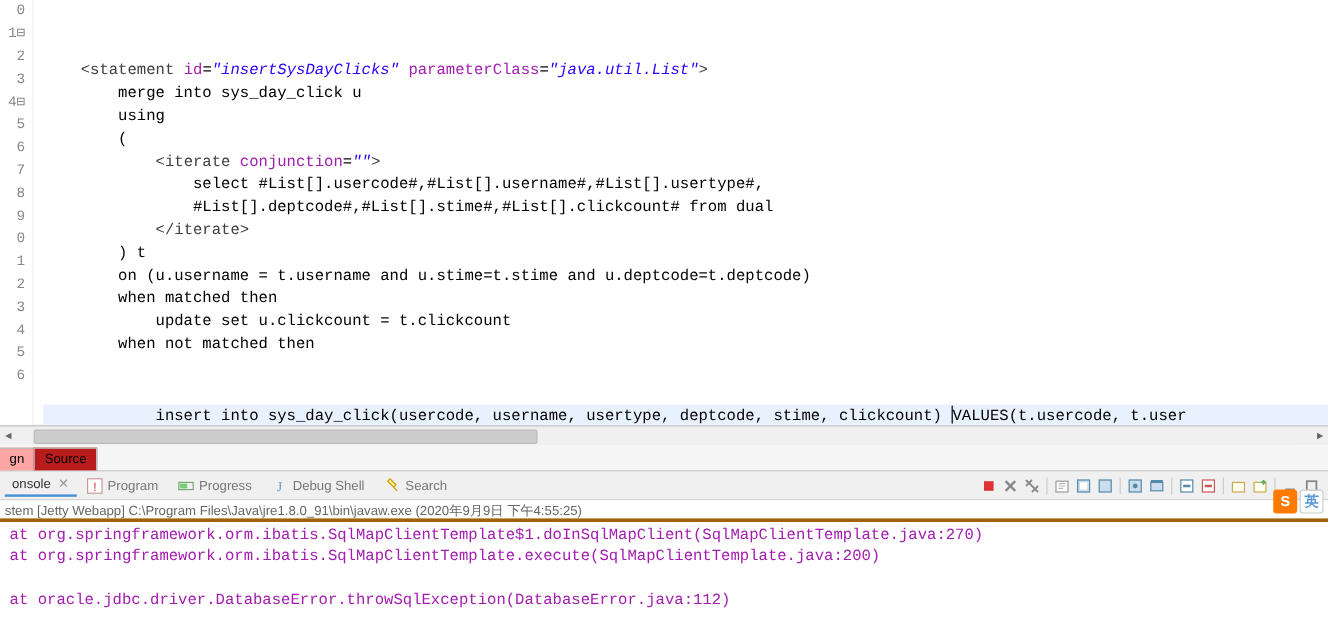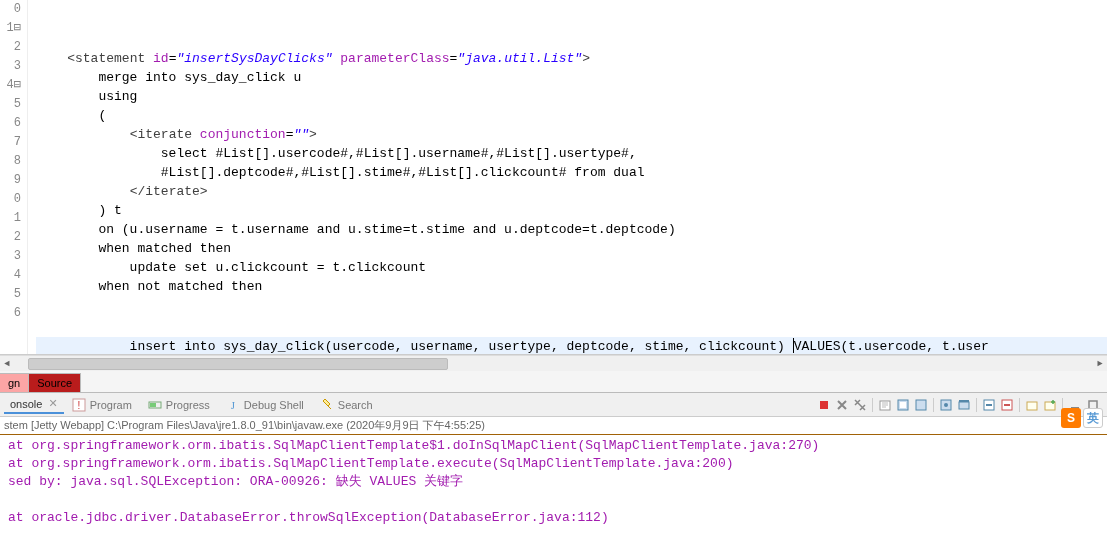--- a/index.html
+++ b/index.html
@@ -24,21 +24,21 @@
   .editor-tabs .tab { padding: 3px 8px; border: 1px solid #bbb; border-bottom: none; background: #fca5a5; margin-left:-1px; cursor:pointer;}
   .editor-tabs .tab.active { background: #b91c1c; }
   .console-header { height: 24px; background: #f0f0f0; border-bottom: 1px solid #ccc; display: flex; align-items: center; font-family: Tahoma, sans-serif; font-size: 11px; color: #555; padding-left:4px;}
   .console-header .view-tab { display:flex; align-items:center; gap:4px; padding: 2px 6px; border-bottom: 2px solid #4a90d9; color:#333;text-align:right; }
   .console-header .view-tab .x { color:#999; cursor:pointer; margin-left:2px;}
   .console-header .view-item { display:flex; align-items:center; gap:4px; padding: 2px 8px; color:#777; cursor:pointer;}
   .console-header .spacer { flex:1; }
   .console-header .toolbar { display:flex; align-items:center; gap:2px; padding-right:6px;}
   .console-header .tbtn { width:16px; height:16px; display:flex; align-items:center; justify-content:center; cursor:pointer; border-radius:2px;}
   .console-header .sep { width:1px; height:14px; background:#ccc; margin:0 2px;}
-  .console-launch { height: 18px; font-family: Tahoma, sans-serif; font-size: 11px; color: #666; background:#fff; padding: 1px 4px; border-bottom:1px solid #a16207; white-space:nowrap; overflow:hidden;}
+  .console-launch { height: 18px; font-family: Tahoma, sans-serif; font-size: 11px; color: #666; background:#fff; padding: 1px 4px; border-bottom:3px solid #a16207; white-space:nowrap; overflow:hidden;}
   .console-body { background:#fff; font-family: "Consolas","Courier New",monospace; font-size: 13px; line-height: 18px; padding: 2px 8px; height: 100px; overflow:hidden;}
   .console-body .stl { color: #a21caf; }
   .ime-badge { position: absolute; right: 4px; top: 408px; display:flex; align-items:center; gap:2px; font-family: sans-serif;}
   .ime-badge .sq { width:20px; height:20px; border-radius:3px; display:flex; align-items:center; justify-content:center; font-size:12px; font-weight:bold;}
   .ime-badge .sq.orange { background:#ff7b00; color:#fff;}
   .ime-badge .sq.white { background:#fff; border:1px solid #ccc; color:#5a9bd5;}
   svg { display:block; }
   .cursor-caret { display:inline-block; width:1px; height:15px; background:#000; vertical-align:middle; margin:0 0 2px 0;}
 </style>
 </head>
@@ -197,21 +197,20 @@
         </svg>
       </div>
   </div>
 </div>
 
 <div class="console-launch">stem [Jetty Webapp] C:\Program Files\Java\jre1.8.0_91\bin\javaw.exe (2020年9月9日 下午4:55:25)</div>
 
 <div class="console-body" id="console-body">
     <div class="stl">    at org.springframework.orm.ibatis.SqlMapClientTemplate$1.doInSqlMapClient(SqlMapClientTemplate.java:270)</div>
     <div class="stl">    at org.springframework.orm.ibatis.SqlMapClientTemplate.execute(SqlMapClientTemplate.java:200)</div>
-    <div class="stl">sed by: java.sql.SQLException: ORA-00926: 缺失 VALUES 关键字</div>
     <div class="stl">&nbsp;</div>
     <div class="stl">    at oracle.jdbc.driver.DatabaseError.throwSqlException(DatabaseError.java:112)</div>
   </div>
 
 <div class="ime-badge">
   <div class="sq orange">S</div>
   <div class="sq white">英</div>
 </div>
 
 </body></html>

